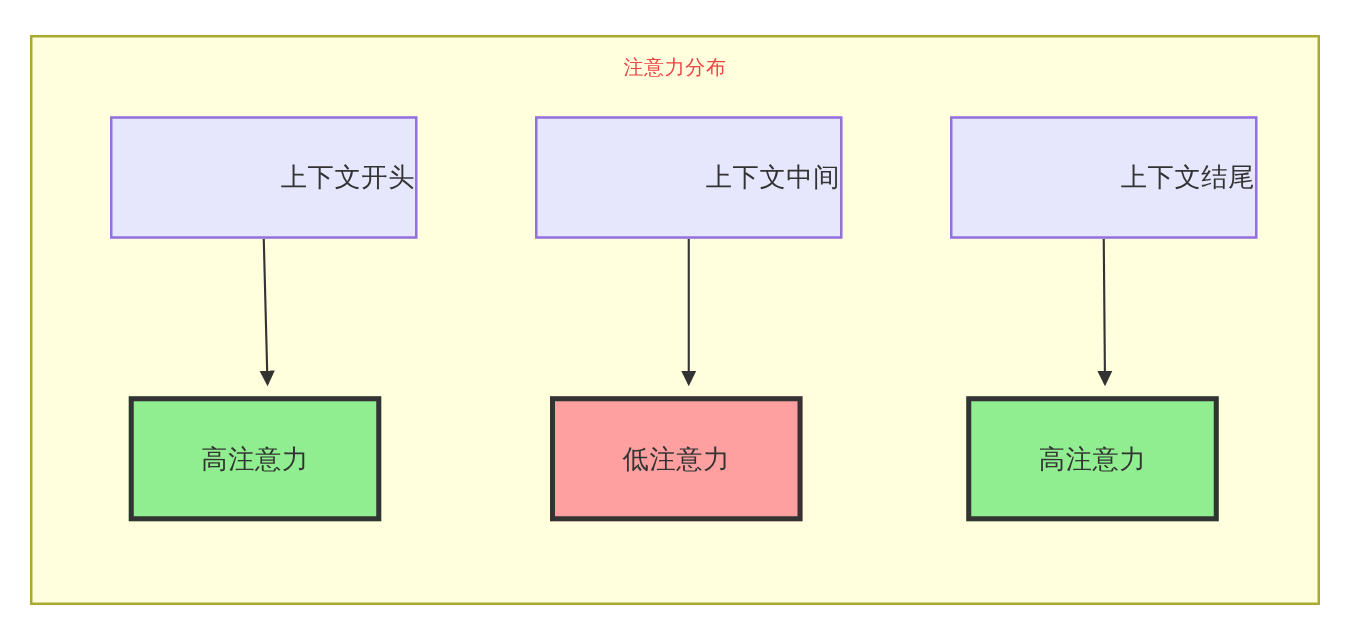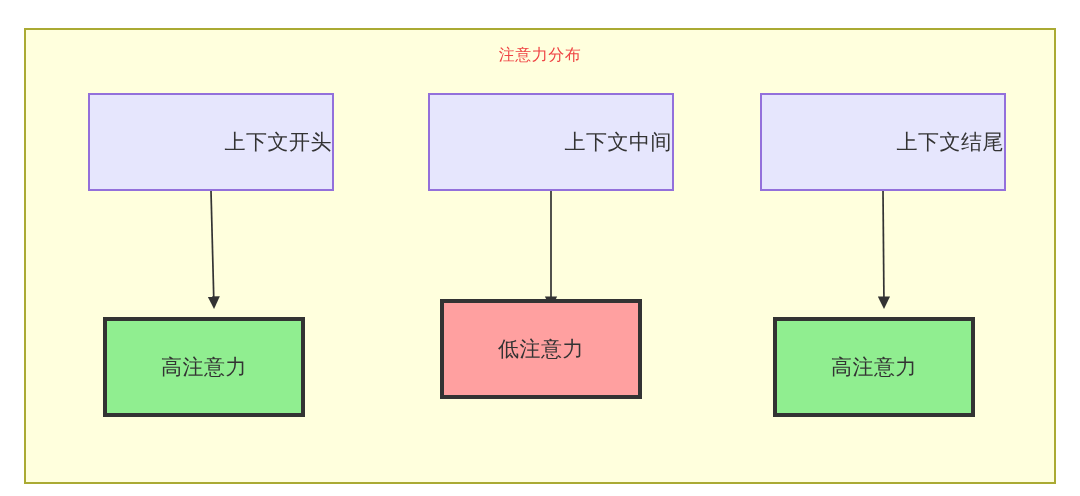--- a/index.html
+++ b/index.html
@@ -74,21 +74,21 @@
 
   .node.attn.high { background: #90ee90; }
   .node.attn.low  { background: #ffa0a0; }
 
   
   #ctx-start  { left: 88px;  top: 93px; }
   #ctx-middle { left: 428px; top: 93px; font-family: Liberation Serif, serif; }
   #ctx-end    { left: 760px; top: 93px; }
 
   #attn-start  { left: 103px; top: 317px; }
-  #attn-middle { left: 440px; top: 299px; }
+  #attn-middle { left: 440px; top: 317px; }
   #attn-end    { left: 773px; top: 317px; }
 
   
   #edges {
     position: absolute;
     left: 0;
     top: 0;
     width: 1080px;
     height: 496px;
     pointer-events: none;

